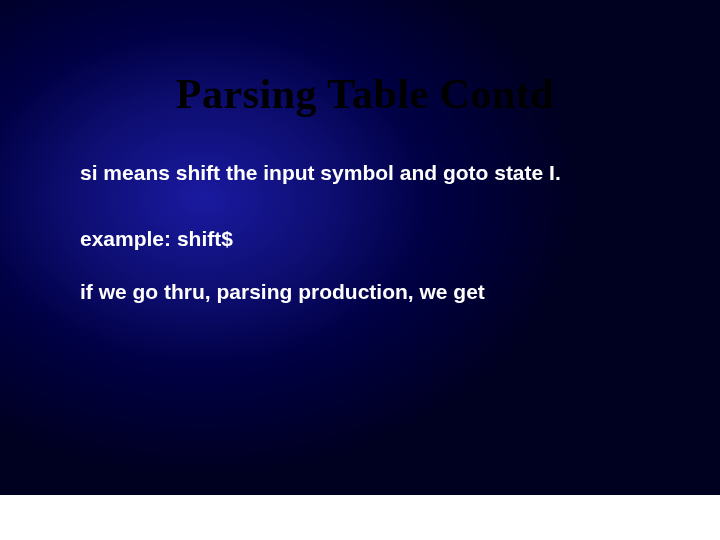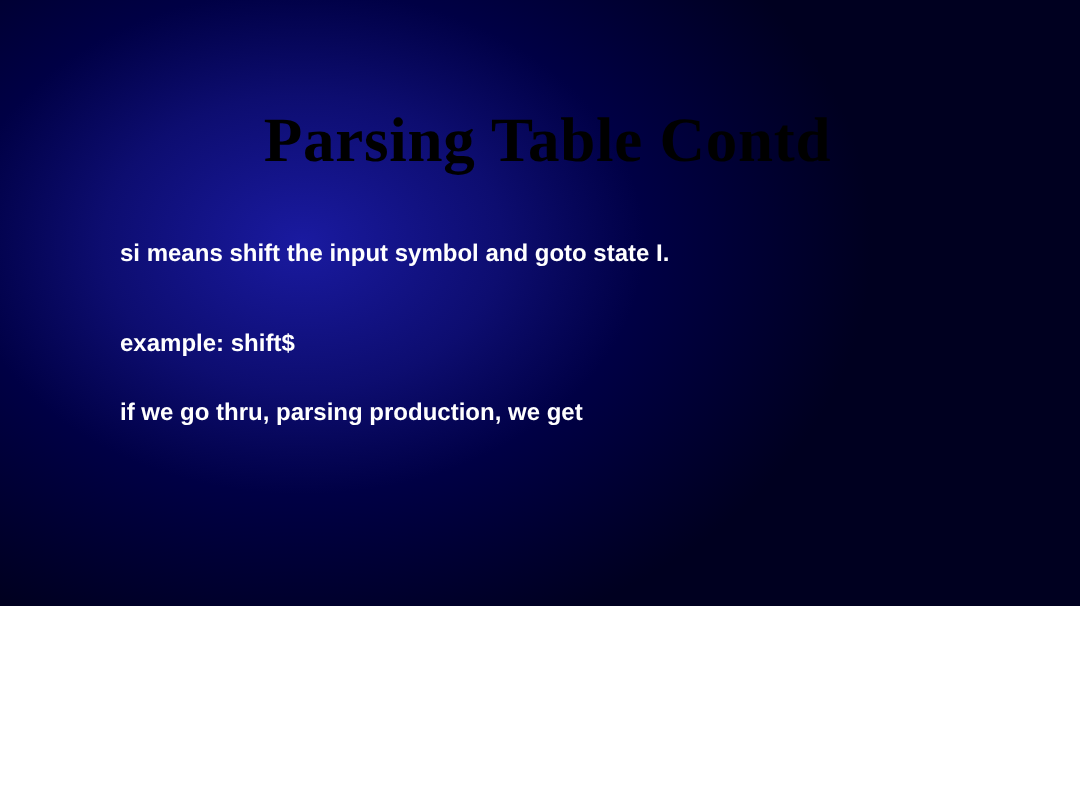--- a/index.html
+++ b/index.html
@@ -5,38 +5,38 @@
   html, body {
     margin: 0;
     padding: 0;
     width: 720px;
     height: 540px;
     overflow: hidden;
     font-family: Georgia, 'Times New Roman', serif;
   }
   .slide {
     width: 720px;
-    height: 404px;
+    height: 495px;
     background: radial-gradient(ellipse 380px 280px at 28% 40%, #1a1aa0 0%, #0d0d70 35%, #000045 60%, #000020 100%);
     position: relative;
     box-sizing: border-box;
     padding: 70px 70px 0 80px;
   }
   .title {
     font-size: 42px;
     font-weight: bold;
     color: #000000;
     text-align: center;
     margin: 0 0 42px 0;
     font-family: 'Times New Roman', Times, serif;
     letter-spacing: 0.5px;
   }
   .body-text {
     font-family: Arial, Helvetica, sans-serif;
-    font-size: 16px;
+    font-size: 21px;
     font-weight: bold;
     color: #ffffff;
     line-height: 1.25;
     margin: 12px 0 26px 0;
     padding-left: 0;
     max-width: 560px;
   }
   .hanging {
     padding-left: 32px;
     text-indent: -32px;

